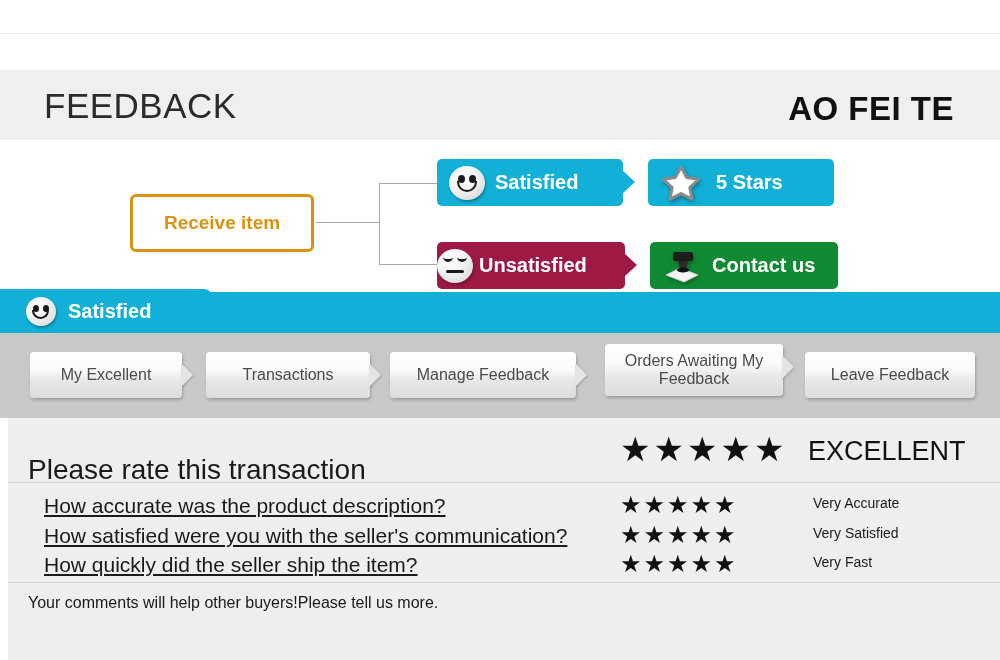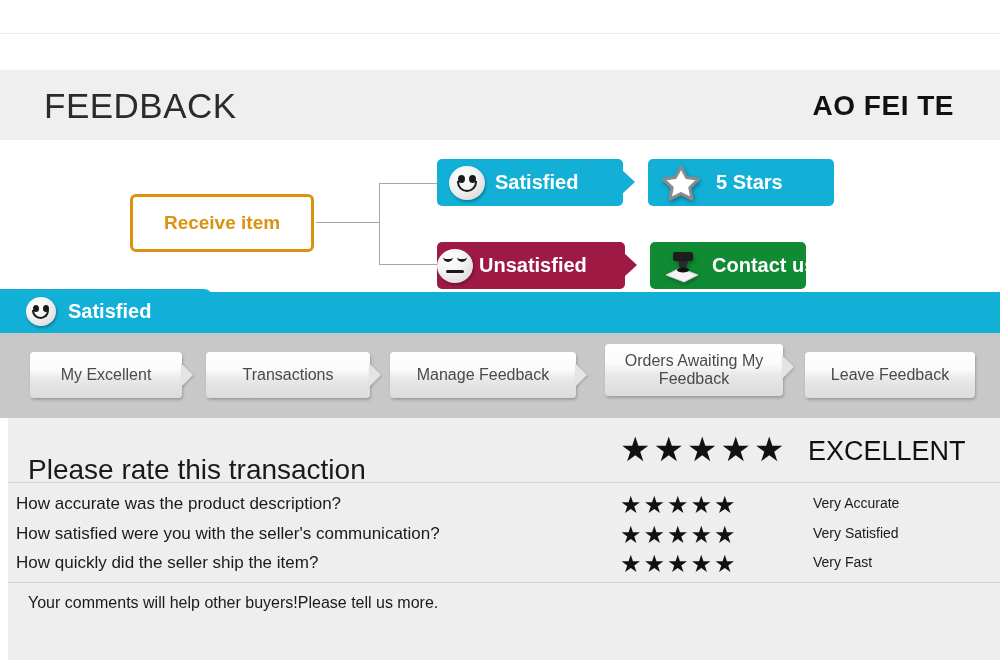--- a/index.html
+++ b/index.html
@@ -50,21 +50,21 @@
     position: absolute;
     left: 44px; top: 86px;
     font-size: 35px;
     font-weight: 400;
     letter-spacing: 0.5px;
     color: #2b2b2b;
   }
   .header-brand {
     position: absolute;
     right: 46px; top: 90px;
-    font-size: 28px;
+    font-size: 33px;
     font-weight: bold;
     letter-spacing: 0.5px;
     color: #111111;
   }
 
   
   .flow-area {
     position: absolute;
     left: 0; top: 140px;
     width: 1000px; height: 152px;
@@ -141,21 +141,21 @@
   .btn-unsatisfied {
     left: 437px; top: 242px;
     width: 188px;
     background: #9e1a45;
     color: #9e1a45;
   }
   .btn-unsatisfied .lbl { margin-left: 6px; }
 
   .btn-contact {
     left: 650px; top: 242px;
-    width: 156px;
+    width: 188px;
     background: #118b33;
     color: #118b33;
     padding-left: 12px;
   }
   .btn-contact .lbl { margin-left: 10px; }
 
   
   .face {
     position: relative;
     width: 36px; height: 34px;
@@ -321,23 +321,24 @@
   .rule-b { top: 164px; }
 
   .q-row {
     position: absolute;
     left: 0;
     width: 992px;
     height: 31px;
   }
   .q-row .q {
     position: absolute;
-    left: 8px; top: 4px;
-    font-size: 17px;
+    left: 36px; top: 4px;
+    font-size: 21px;
     color: #1a1a1a;
+    text-decoration: underline;
   }
   .q-row .stars {
     position: absolute;
     left: 612px; top: 0px;
     font-size: 24px;
     letter-spacing: 2px;
     color: #111111;
     line-height: 1.25;
   }
   .q-row .ans {

